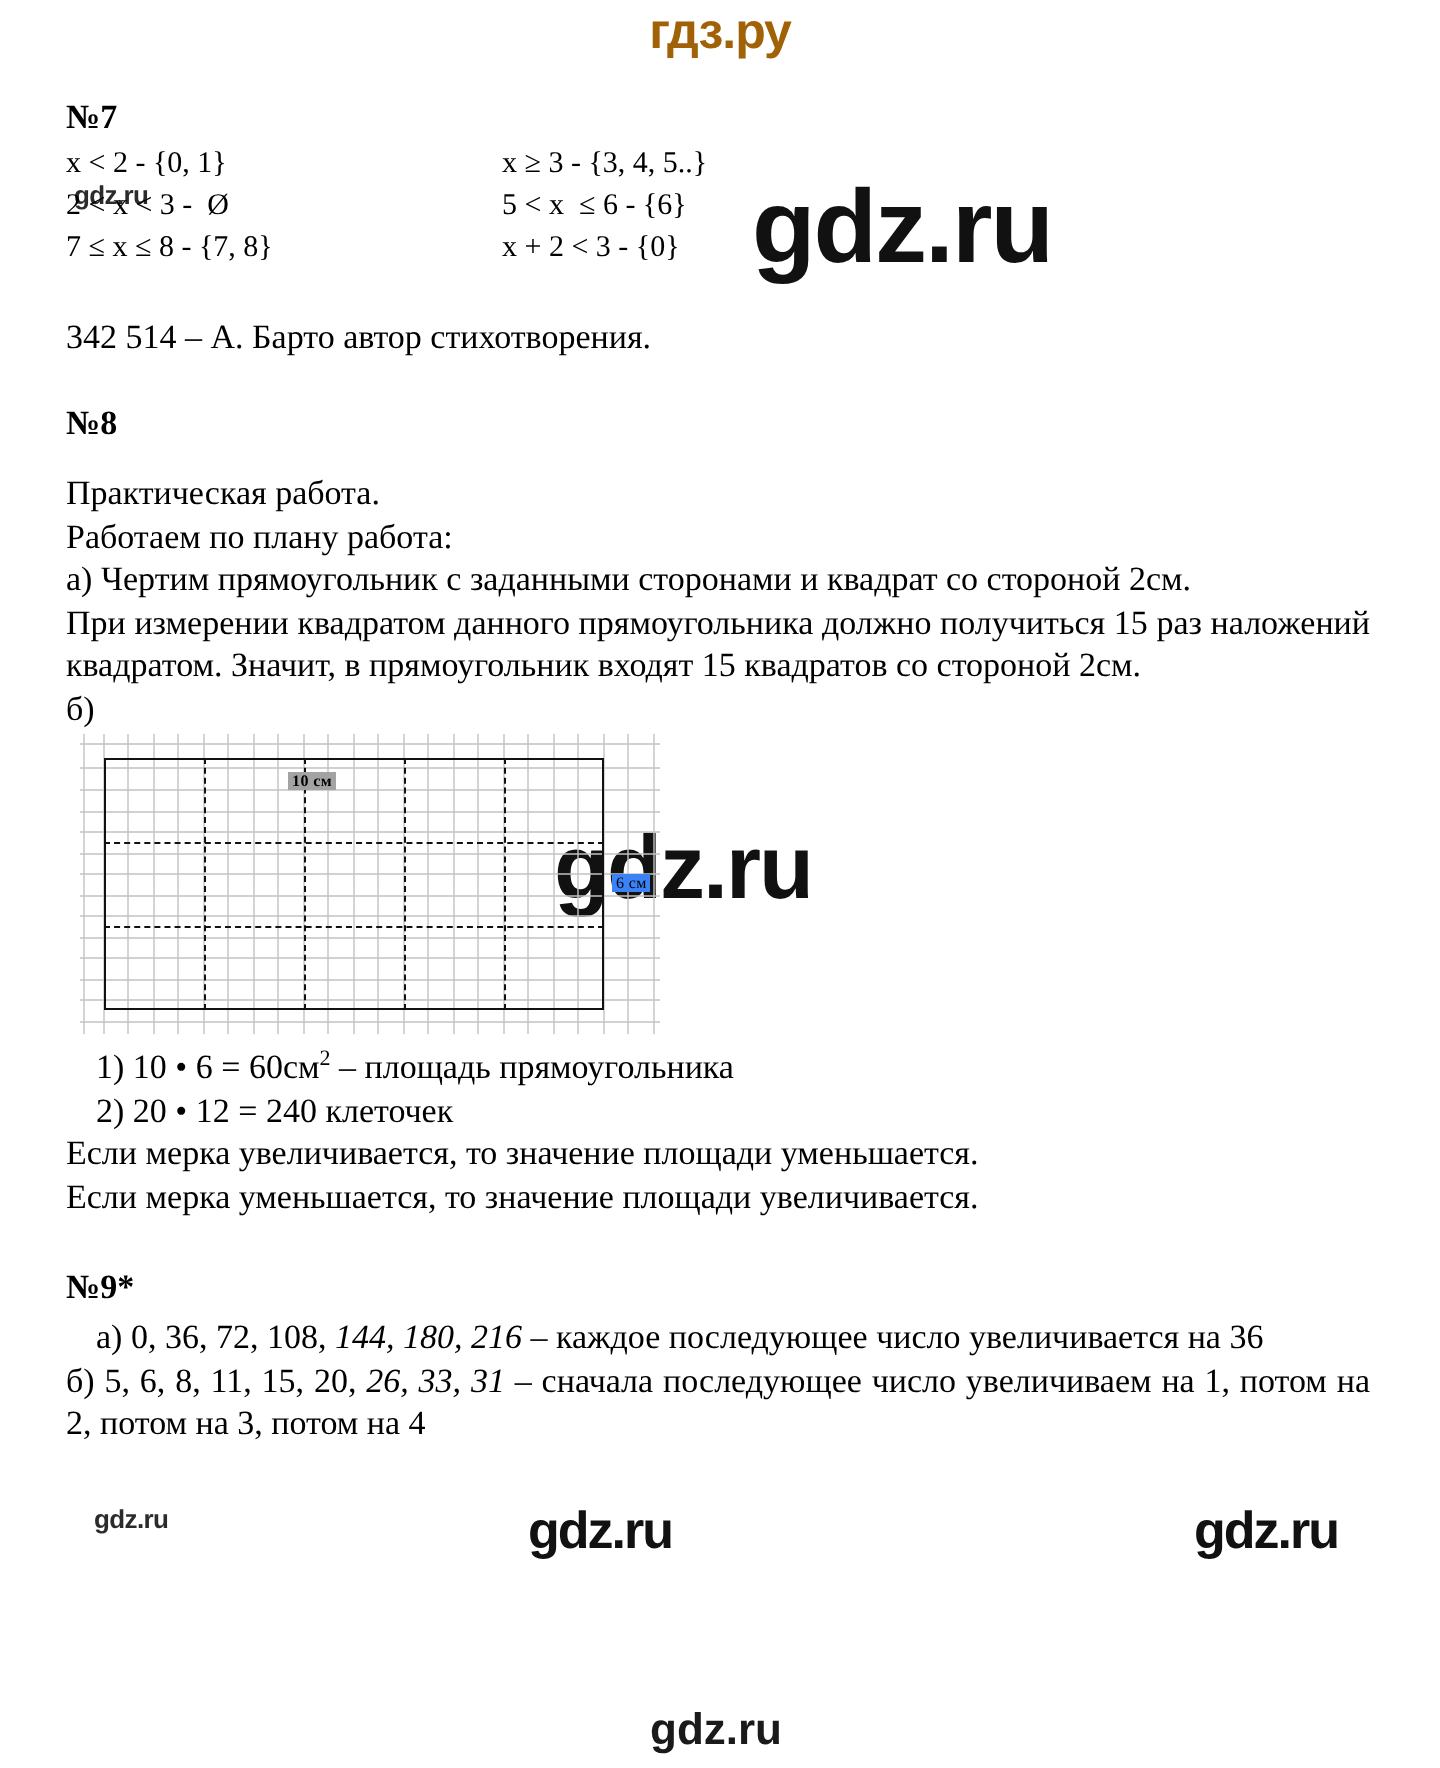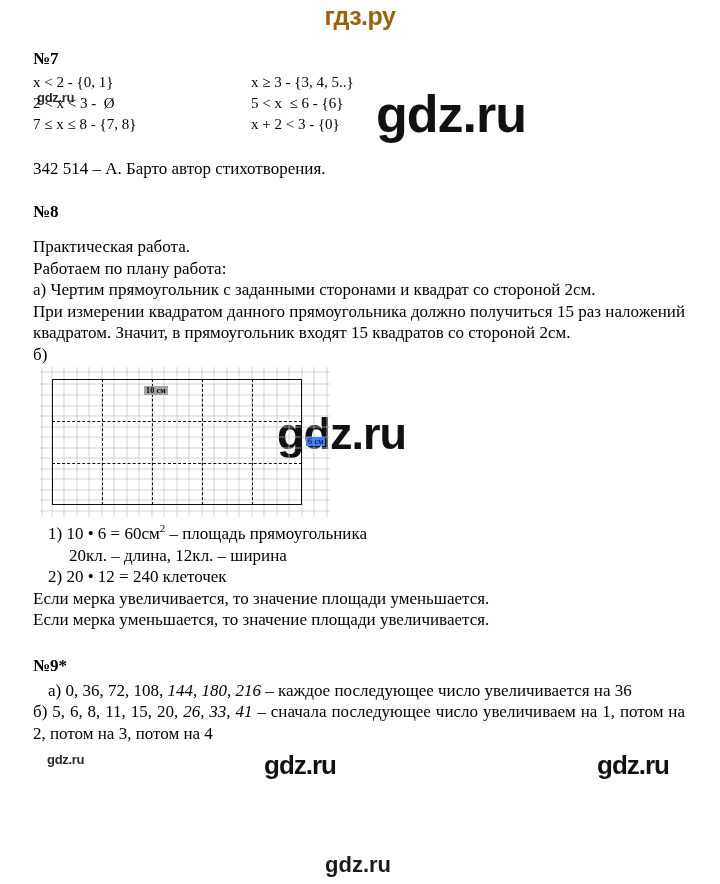--- a/index.html
+++ b/index.html
@@ -267,27 +267,26 @@
 
       <div class="dash-h" style="top:54px;"></div>
       <div class="dash-h" style="top:96px;"></div>
 
       <div class="lbl-top">10 см</div>
       <div class="lbl-right">6 см</div>
     </div>
 
     <div style="height:6px;"></div>
     <div class="para-nj indent1"><span>1) 10 • 6 = 60см</span><sup class="sq">2</sup><span> – площадь прямоугольника</span></div>
-    <div class="para-nj indent2">20кл. – длина,   12кл. – ширина</div>
     <div class="para-nj indent1">2) 20 • 12 = 240 клеточек</div>
     <div class="para-nj">Если мерка увеличивается, то значение площади уменьшается.</div>
     <div class="para-nj">Если мерка уменьшается, то значение площади увеличивается.</div>
   </div>
 
   <div style="height:26px;"></div>
   <div>
     <div class="task-num">№9*</div>
     <div style="height:5px;"></div>
     <div class="para" style="width:652px;margin-left:15px;"><span>а) 0, 36, 72, 108, </span><span class="italic">144, 180, 216</span><span> – каждое последующее число увеличивается на 36</span></div>
-    <div class="para" style="width:652px;"><span>б) 5, 6, 8, 11, 15, 20, </span><span class="italic">26, 33, 41</span><span> – сначала последующее число увеличиваем на 1, потом на 2, потом на 3, потом на 4</span></div>
+    <div class="para" style="width:652px;"><span>б) 5, 6, 8, 11, 15, 20, </span><span class="italic">26, 33, 31</span><span> – сначала последующее число увеличиваем на 1, потом на 2, потом на 3, потом на 4</span></div>
   </div>
 
 </div>
 
 </body></html>

